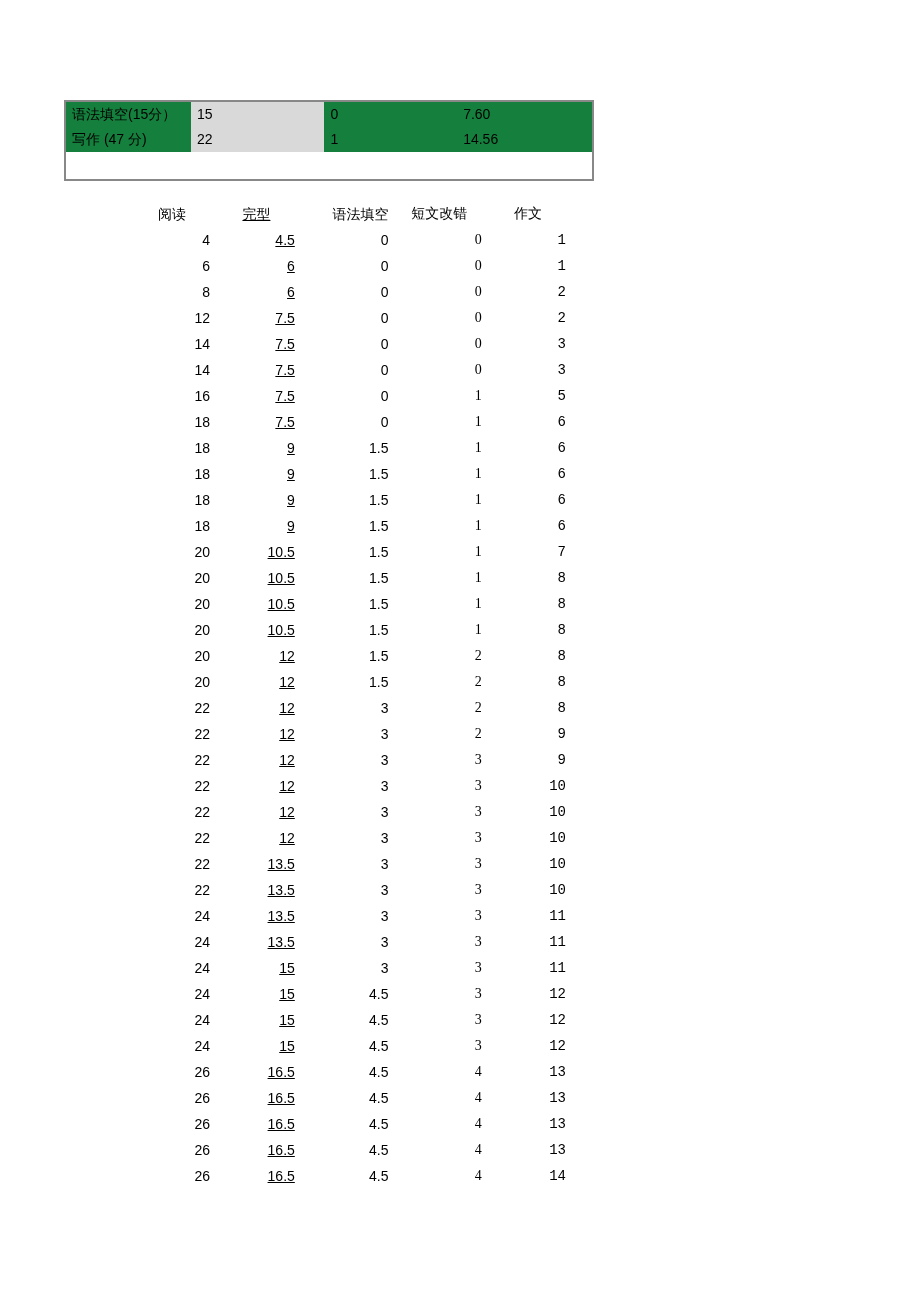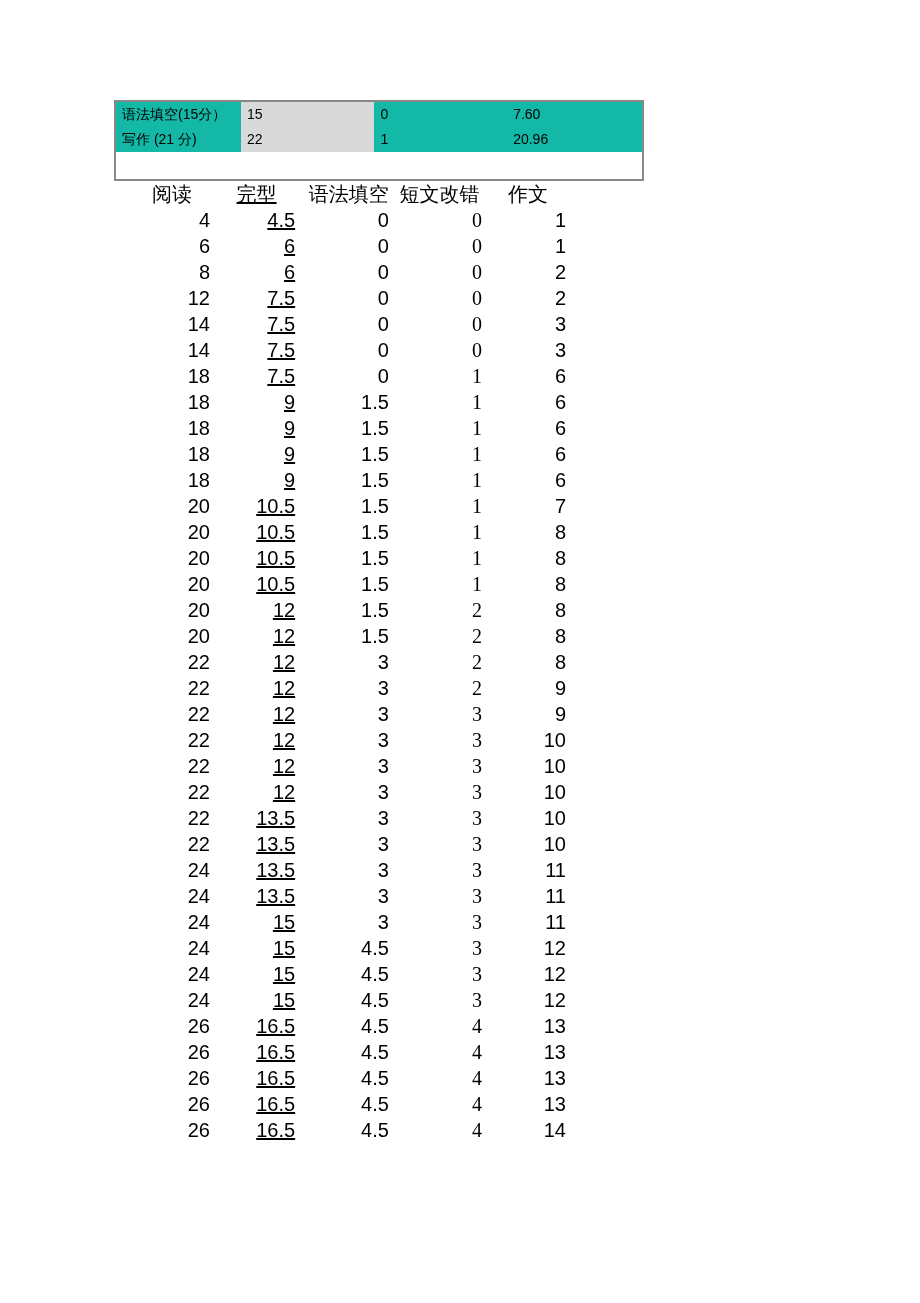--- a/index.html
+++ b/index.html
@@ -14,22 +14,22 @@
     width: 920px;
     margin: 0 auto;
     padding-top: 100px;
     padding-bottom: 40px;
   }
   .summary-table {
     border: 2px solid #888;
     border-collapse: separate;
     border-spacing: 0;
     width: 530px;
-    margin-left: 114px;
-    background: #14b8a6;
+    margin-left: 64px;
+    background: #15803d;
   }
   .summary-table td {
     padding: 3px 6px;
     vertical-align: top;
     font-size: 14px;
     line-height: 1.35;
   }
   .summary-table .col0 { width: 120px; }
   .summary-table .col1 { width: 130px; background: #d9d9d9; }
   .summary-table .col2 { width: 130px; }
@@ -42,59 +42,59 @@
   .summary-table .empty-row td {
     height: 18px;
     background: #fff;
   }
   .summary-table tr + tr td { border-top: 0; }
   .summary-table .spacer-row td.col1 { background: #fff; }
   .summary-table .empty-row td.col1 { background: #fff; }
 
   .data-table {
     border-collapse: collapse;
-    margin-top: 0;
+    margin-top: 20px;
     margin-left: 130px;
     width: 440px;
-    font-size: 20px;
+    font-size: 14px;
   }
   .data-table th, .data-table td {
     padding: 2px 4px;
     text-align: right;
     height: 22px;
     line-height: 22px;
   }
   .data-table th {
     font-weight: normal;
     text-align: center;
   }
   .data-table .c0 { width: 80px; }
   .data-table .c1 { width: 80px; text-decoration: underline; }
   .data-table .c2 { width: 90px; text-align: right; }
   .data-table .c3 { width: 90px; font-family: Liberation Serif, serif; }
-  .data-table .c4 { width: 80px; }
+  .data-table .c4 { width: 80px; font-family: Liberation Mono, monospace; }
 </style>
 </head>
 <body>
 
 <div class="page">
 
   <table class="summary-table">
     <tbody>
         <tr>
       <td class="col0">语法填空(15分）</td>
       <td class="col1">15</td>
       <td class="col2">0</td>
       <td class="col3">7.60</td>
     </tr>
     <tr>
-      <td class="col0">写作 (21 分)</td>
+      <td class="col0">写作 (47 分)</td>
       <td class="col1">22</td>
       <td class="col2">1</td>
-      <td class="col3">20.96</td>
+      <td class="col3">14.56</td>
     </tr>
     <tr class="spacer-row">
       <td class="col0"></td>
           <td class="col1"></td>
           <td class="col2"></td>
           <td class="col3"></td>
     </tr>
     <tr class="empty-row">
       <td class="col0"></td>
           <td class="col1"></td>
@@ -151,20 +151,27 @@
           <td class="c4">3</td>
         </tr>
         <tr>
           <td class="c0">14</td>
           <td class="c1">7.5</td>
           <td class="c2">0</td>
           <td class="c3">0</td>
           <td class="c4">3</td>
         </tr>
         <tr>
+          <td class="c0">16</td>
+          <td class="c1">7.5</td>
+          <td class="c2">0</td>
+          <td class="c3">1</td>
+          <td class="c4">5</td>
+        </tr>
+        <tr>
           <td class="c0">18</td>
           <td class="c1">7.5</td>
           <td class="c2">0</td>
           <td class="c3">1</td>
           <td class="c4">6</td>
         </tr>
         <tr>
           <td class="c0">18</td>
           <td class="c1">9</td>
           <td class="c2">1.5</td>

